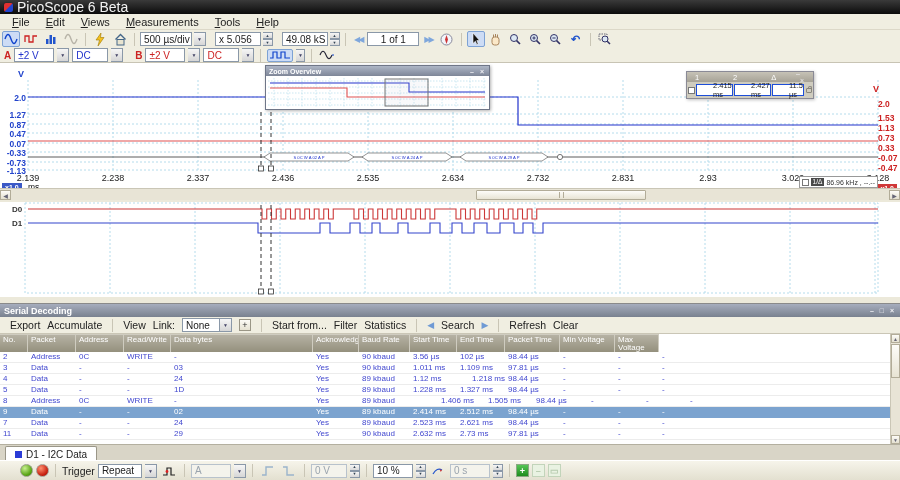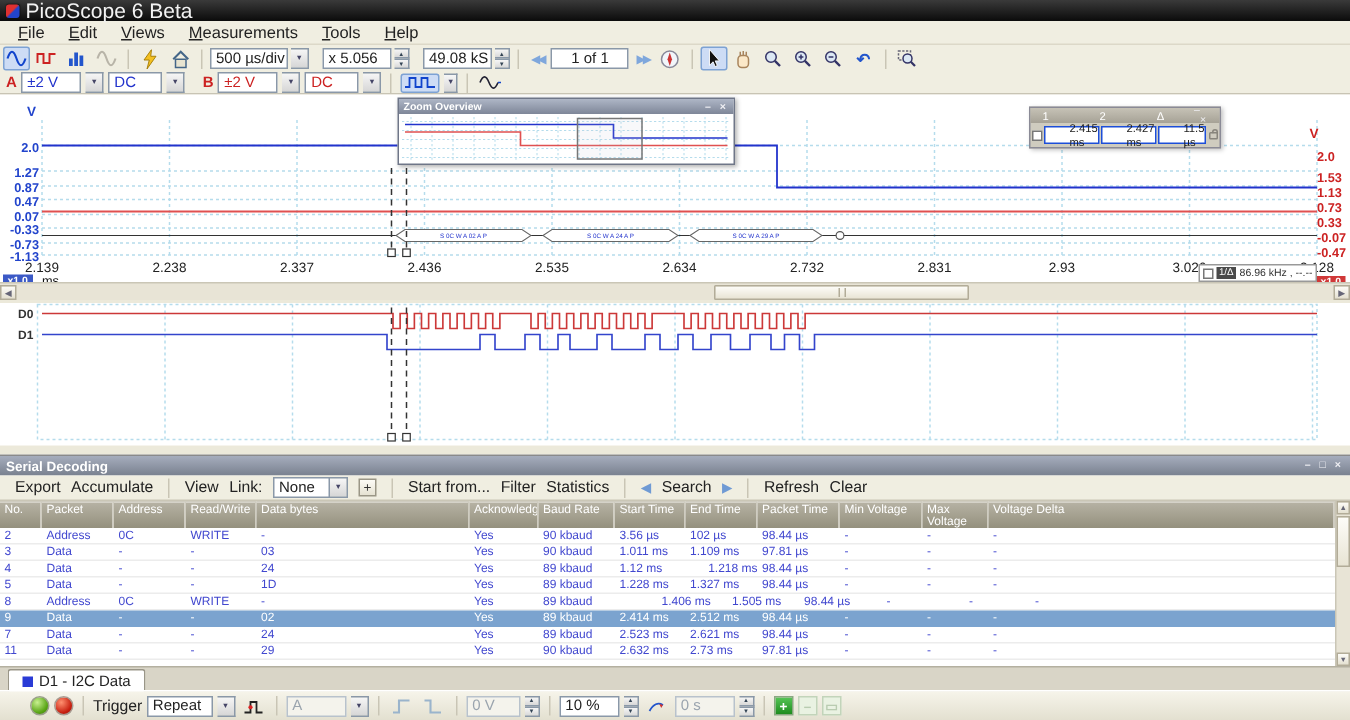--- a/index.html
+++ b/index.html
@@ -443,21 +443,20 @@
           <div style="width: 48px;">Address</div>
           <div style="width: 47px;">Read/Write</div>
           <div style="width: 142px;">Data bytes</div>
           <div style="width: 46px;">Acknowledge</div>
           <div style="width: 51px;">Baud Rate</div>
           <div style="width: 47px;">Start Time</div>
           <div style="width: 48px;">End Time</div>
           <div style="width: 55px;">Packet Time</div>
           <div style="width: 55px;">Min Voltage</div>
           <div style="width: 44px;">Max Voltage</div>
-          <div style="width: 231px;">Voltage Delta</div>
         </div>
         <div class="dt-row">
           <div style="width: 28px;">2</div>
           <div style="width: 48px;">Address</div>
           <div style="width: 48px;">0C</div>
           <div style="width: 47px;">WRITE</div>
           <div style="width: 142px;">-</div>
           <div style="width: 46px;">Yes</div>
           <div style="width: 51px;">90 kbaud</div>
           <div style="width: 47px;">3.56 µs</div>

